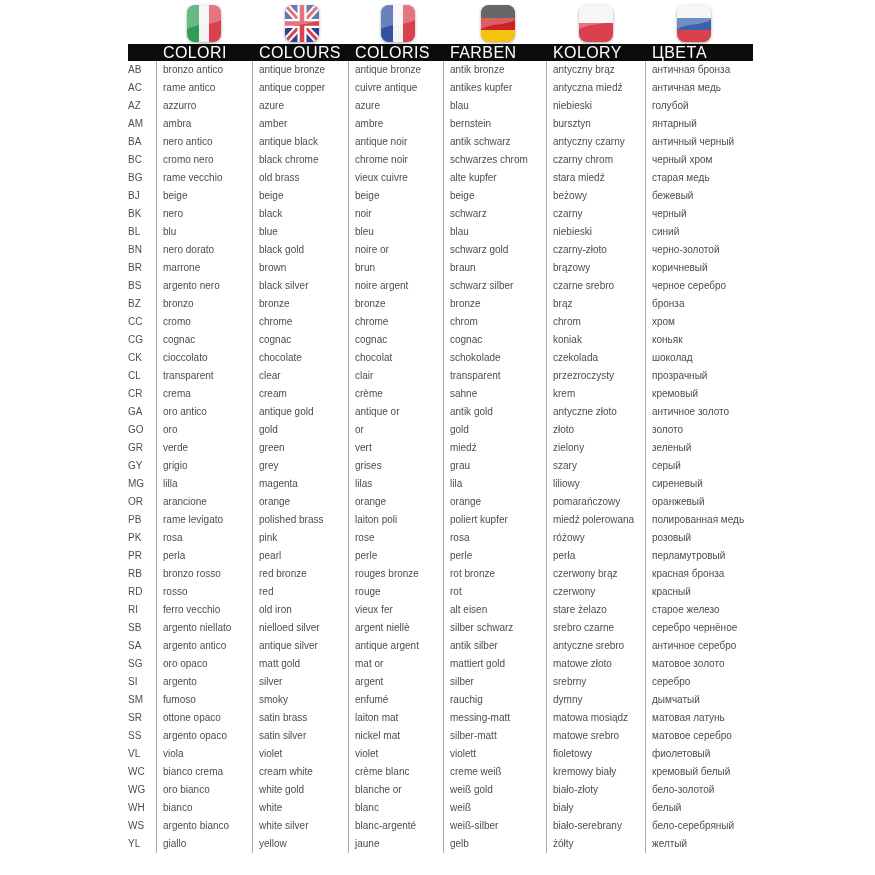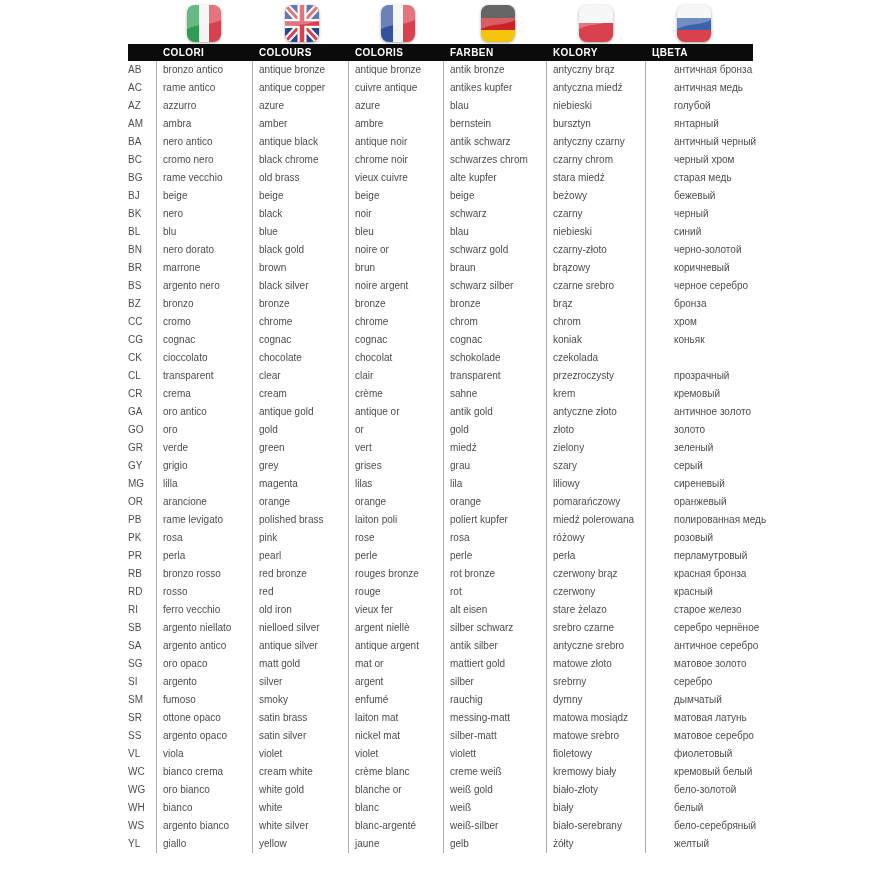--- a/index.html
+++ b/index.html
@@ -15,37 +15,37 @@
   }
   .flag svg{filter:drop-shadow(0 1.5px 1.5px rgba(0,0,0,0.35));}
   .bar{
     position:absolute;left:128px;top:44px;width:625px;height:17px;
     background:#0b0b0b;
     display:grid;
     grid-template-columns:29px 96px 96px 95px 103px 99px auto;
     align-items:center;
   }
   .hcell{
-    color:#ffffff;font-size:10px;font-weight:bold;letter-spacing:0.4px;
+    color:#ffffff;font-size:16px;font-weight:normal;letter-spacing:0.4px;
     padding-left:6px;white-space:nowrap;
   }
   .rows{
     position:absolute;left:128px;top:61px;width:747px;
   }
   .row{
     display:grid;
     grid-template-columns:29px 96px 96px 95px 103px 99px auto;
     height:18px;line-height:18px;
   }
   .c{
     font-size:10px;color:#4d4d4d;white-space:nowrap;overflow:visible;
   }
   .c0{text-align:right;padding-right:20px;border-right:1px solid #ababab;}
   .c1,.c2,.c3,.c4,.c5{padding-left:6px;border-right:1px solid #ababab;}
-  .c6{padding-left:6px;margin-left:22px;}
+  .c6{padding-left:6px;}
 </style>
 </head>
 <body>
 
 <div class="page">
 
   <div>
     <span class="flag" style="left:187px">
       <svg width="34" height="37" viewBox="0 0 34 37" xmlns="http://www.w3.org/2000/svg">
         <defs>
@@ -296,20 +296,21 @@
         <span class="c c5">koniak</span>
         <span class="c c6">коньяк</span>
       </div>
       <div class="row">
         <span class="c c0">CK</span>
         <span class="c c1">cioccolato</span>
         <span class="c c2">chocolate</span>
         <span class="c c3">chocolat</span>
         <span class="c c4">schokolade</span>
         <span class="c c5">czekolada</span>
+        <span class="c c6">шоколад</span>
       </div>
       <div class="row">
         <span class="c c0">CL</span>
         <span class="c c1">transparent</span>
         <span class="c c2">clear</span>
         <span class="c c3">clair</span>
         <span class="c c4">transparent</span>
         <span class="c c5">przezroczysty</span>
         <span class="c c6">прозрачный</span>
       </div>

